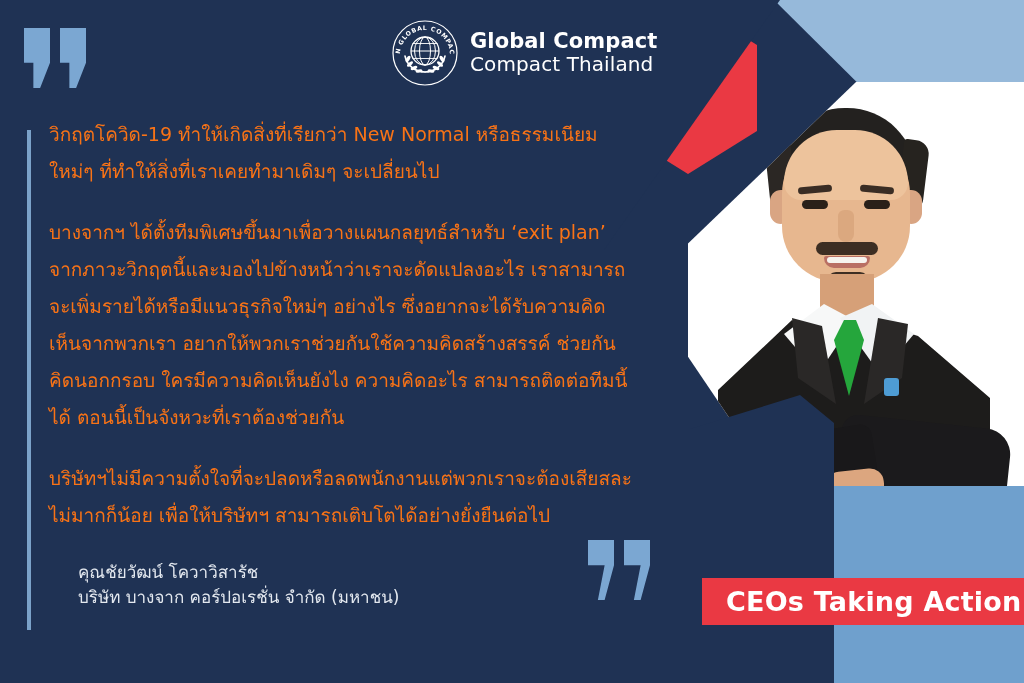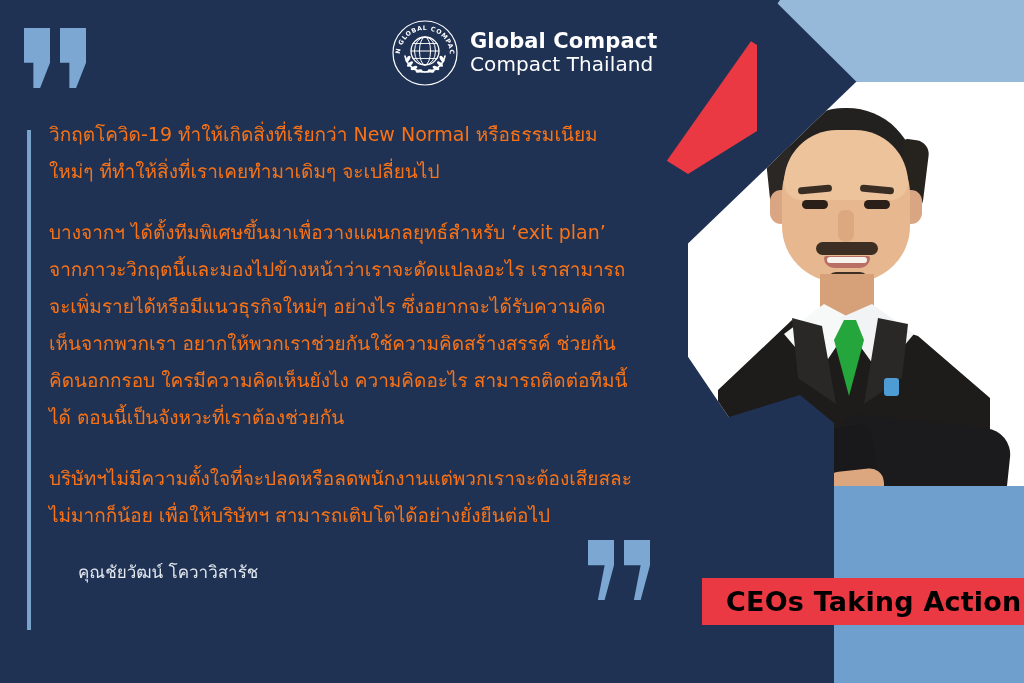--- a/index.html
+++ b/index.html
@@ -236,21 +236,21 @@
   
   .ceo-badge{
     position:absolute;
     left:702px; top:578px;
     width:322px; height:47px;
     background:#ea3943;
     display:flex; align-items:center;
     padding-left:24px;
   }
   .ceo-badge span{
-    color:#000000;
+    color:#ffffff;
     font-size:27px;
     font-weight:700;
     letter-spacing:.2px;
   }
 </style>
 </head>
 <body>
 
 <div id="poster">
 
@@ -352,19 +352,20 @@
   </div>
 
   <div class="quote-body">
     <p>วิกฤตโควิด-19 ทำให้เกิดสิ่งที่เรียกว่า New Normal หรือธรรมเนียมใหม่ๆ ที่ทำให้สิ่งที่เราเคยทำมาเดิมๆ จะเปลี่ยนไป</p>
     <p>บางจากฯ ได้ตั้งทีมพิเศษขึ้นมาเพื่อวางแผนกลยุทธ์สำหรับ ‘exit plan’ จากภาวะวิกฤตนี้และมองไปข้างหน้าว่าเราจะดัดแปลงอะไร เราสามารถจะเพิ่มรายได้หรือมีแนวธุรกิจใหม่ๆ อย่างไร ซึ่งอยากจะได้รับความคิดเห็นจากพวกเรา อยากให้พวกเราช่วยกันใช้ความคิดสร้างสรรค์ ช่วยกันคิดนอกกรอบ ใครมีความคิดเห็นยังไง ความคิดอะไร สามารถติดต่อทีมนี้ได้ ตอนนี้เป็นจังหวะที่เราต้องช่วยกัน</p>
     <p>บริษัทฯไม่มีความตั้งใจที่จะปลดหรือลดพนักงานแต่พวกเราจะต้องเสียสละไม่มากก็น้อย เพื่อให้บริษัทฯ สามารถเติบโตได้อย่างยั่งยืนต่อไป</p>
   </div>
 
   <div class="attribution">
     <div>คุณชัยวัฒน์ โควาวิสารัช</div>
+    <div>บริษัท บางจาก คอร์ปอเรชั่น จำกัด (มหาชน)</div>
   </div>
 
   <div class="ceo-badge">
     <span>CEOs Taking Action</span>
   </div>
 
 </div>
 
 </body></html>

